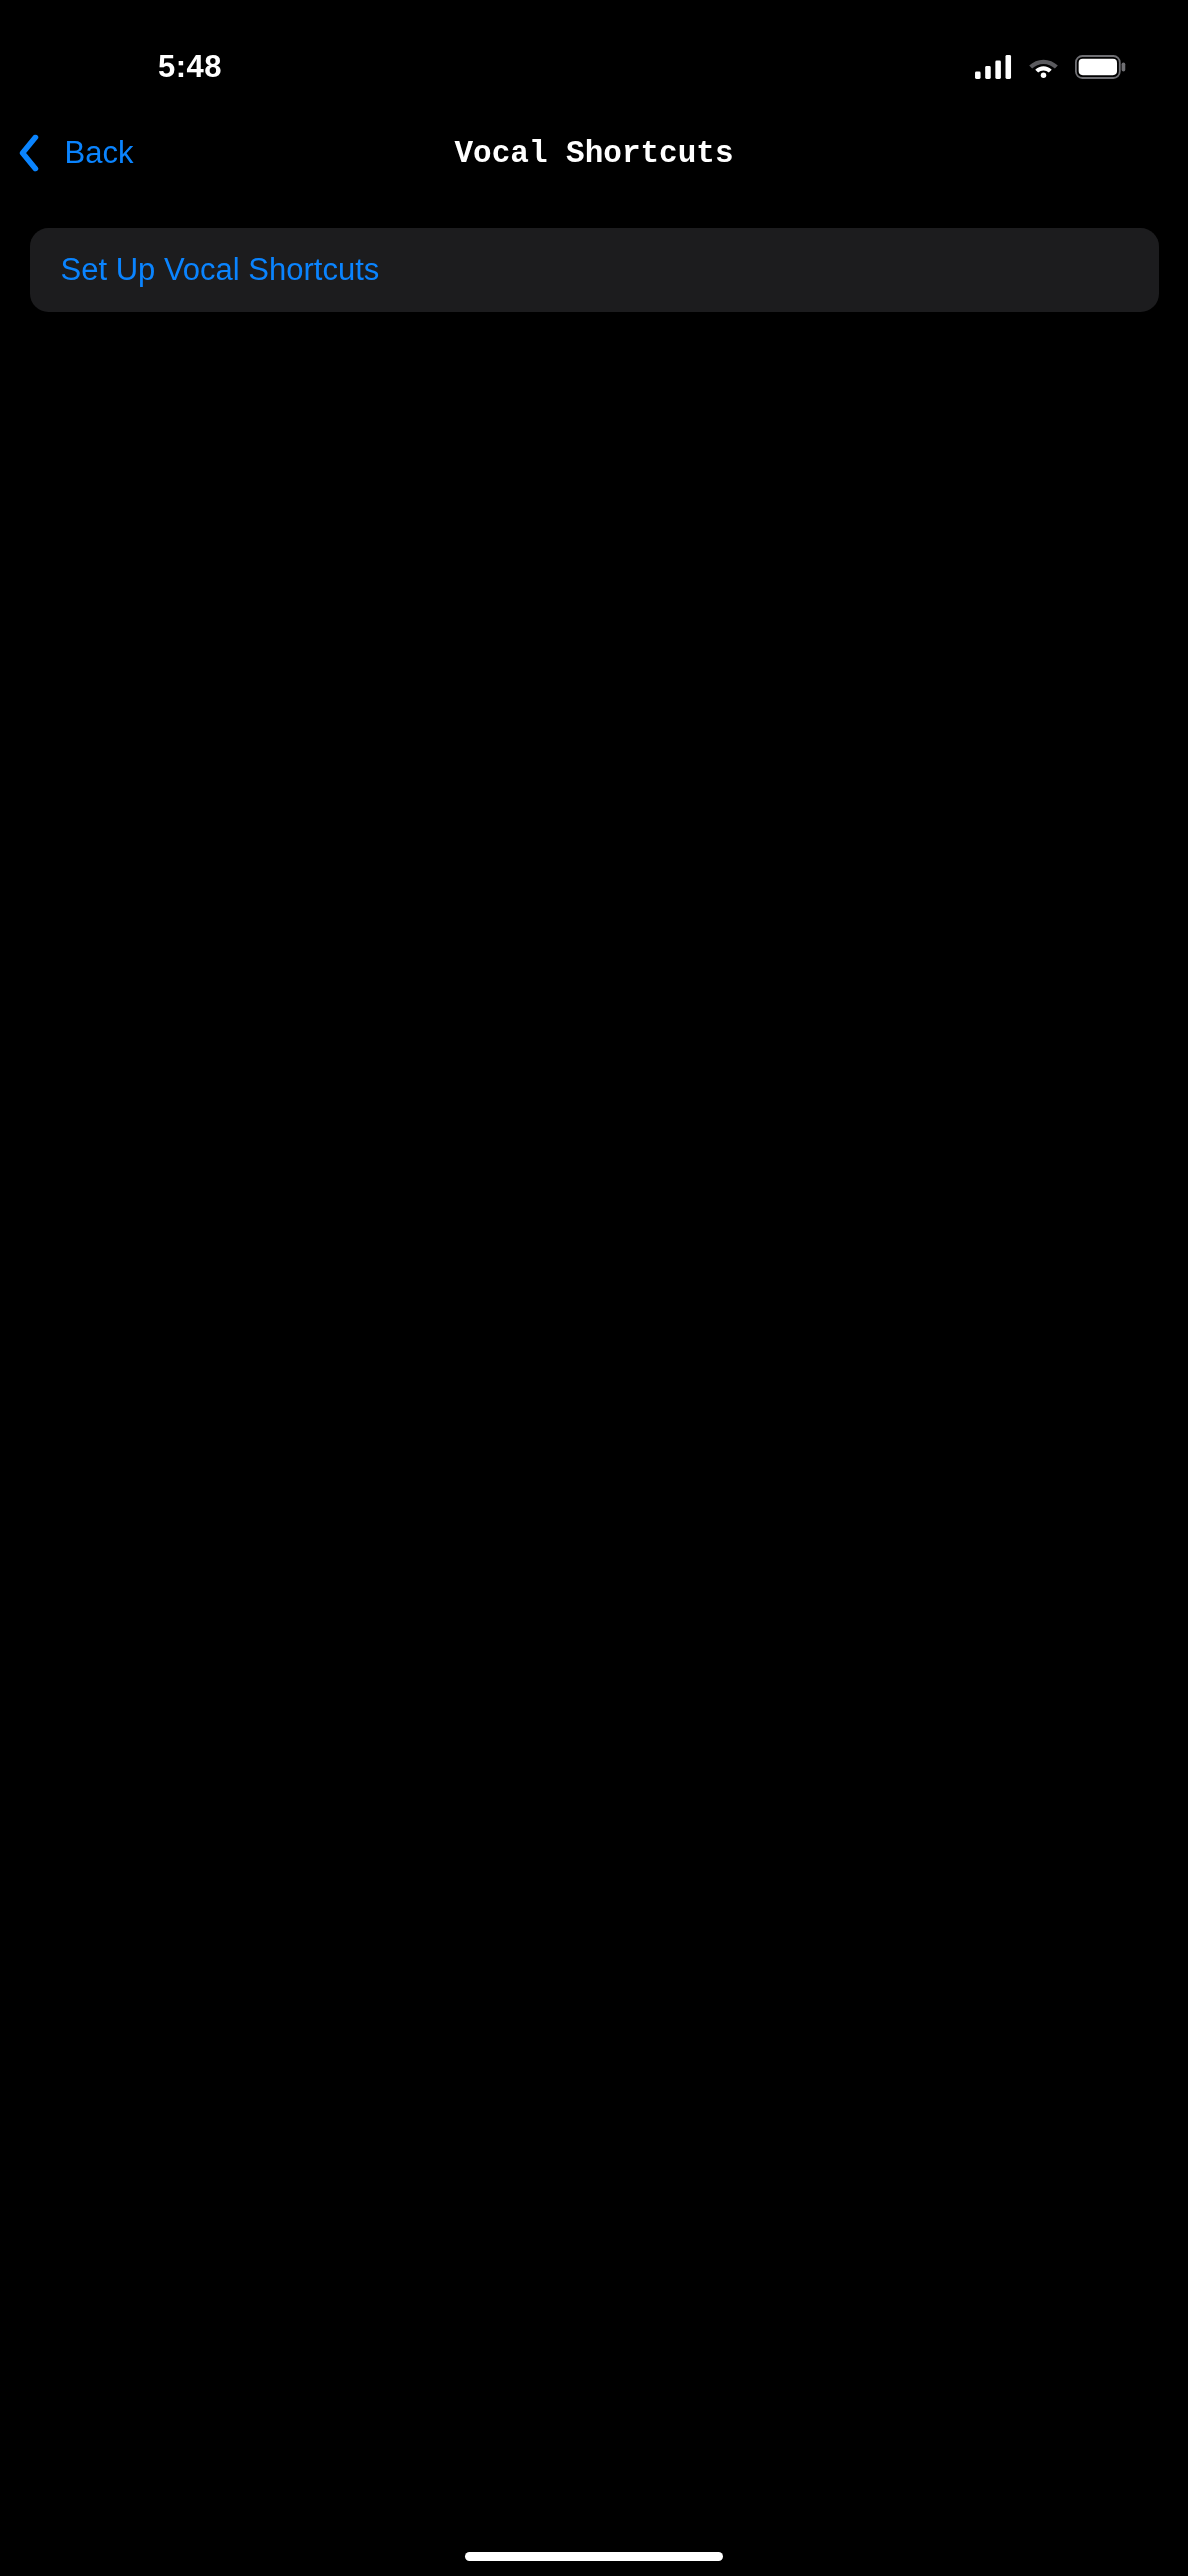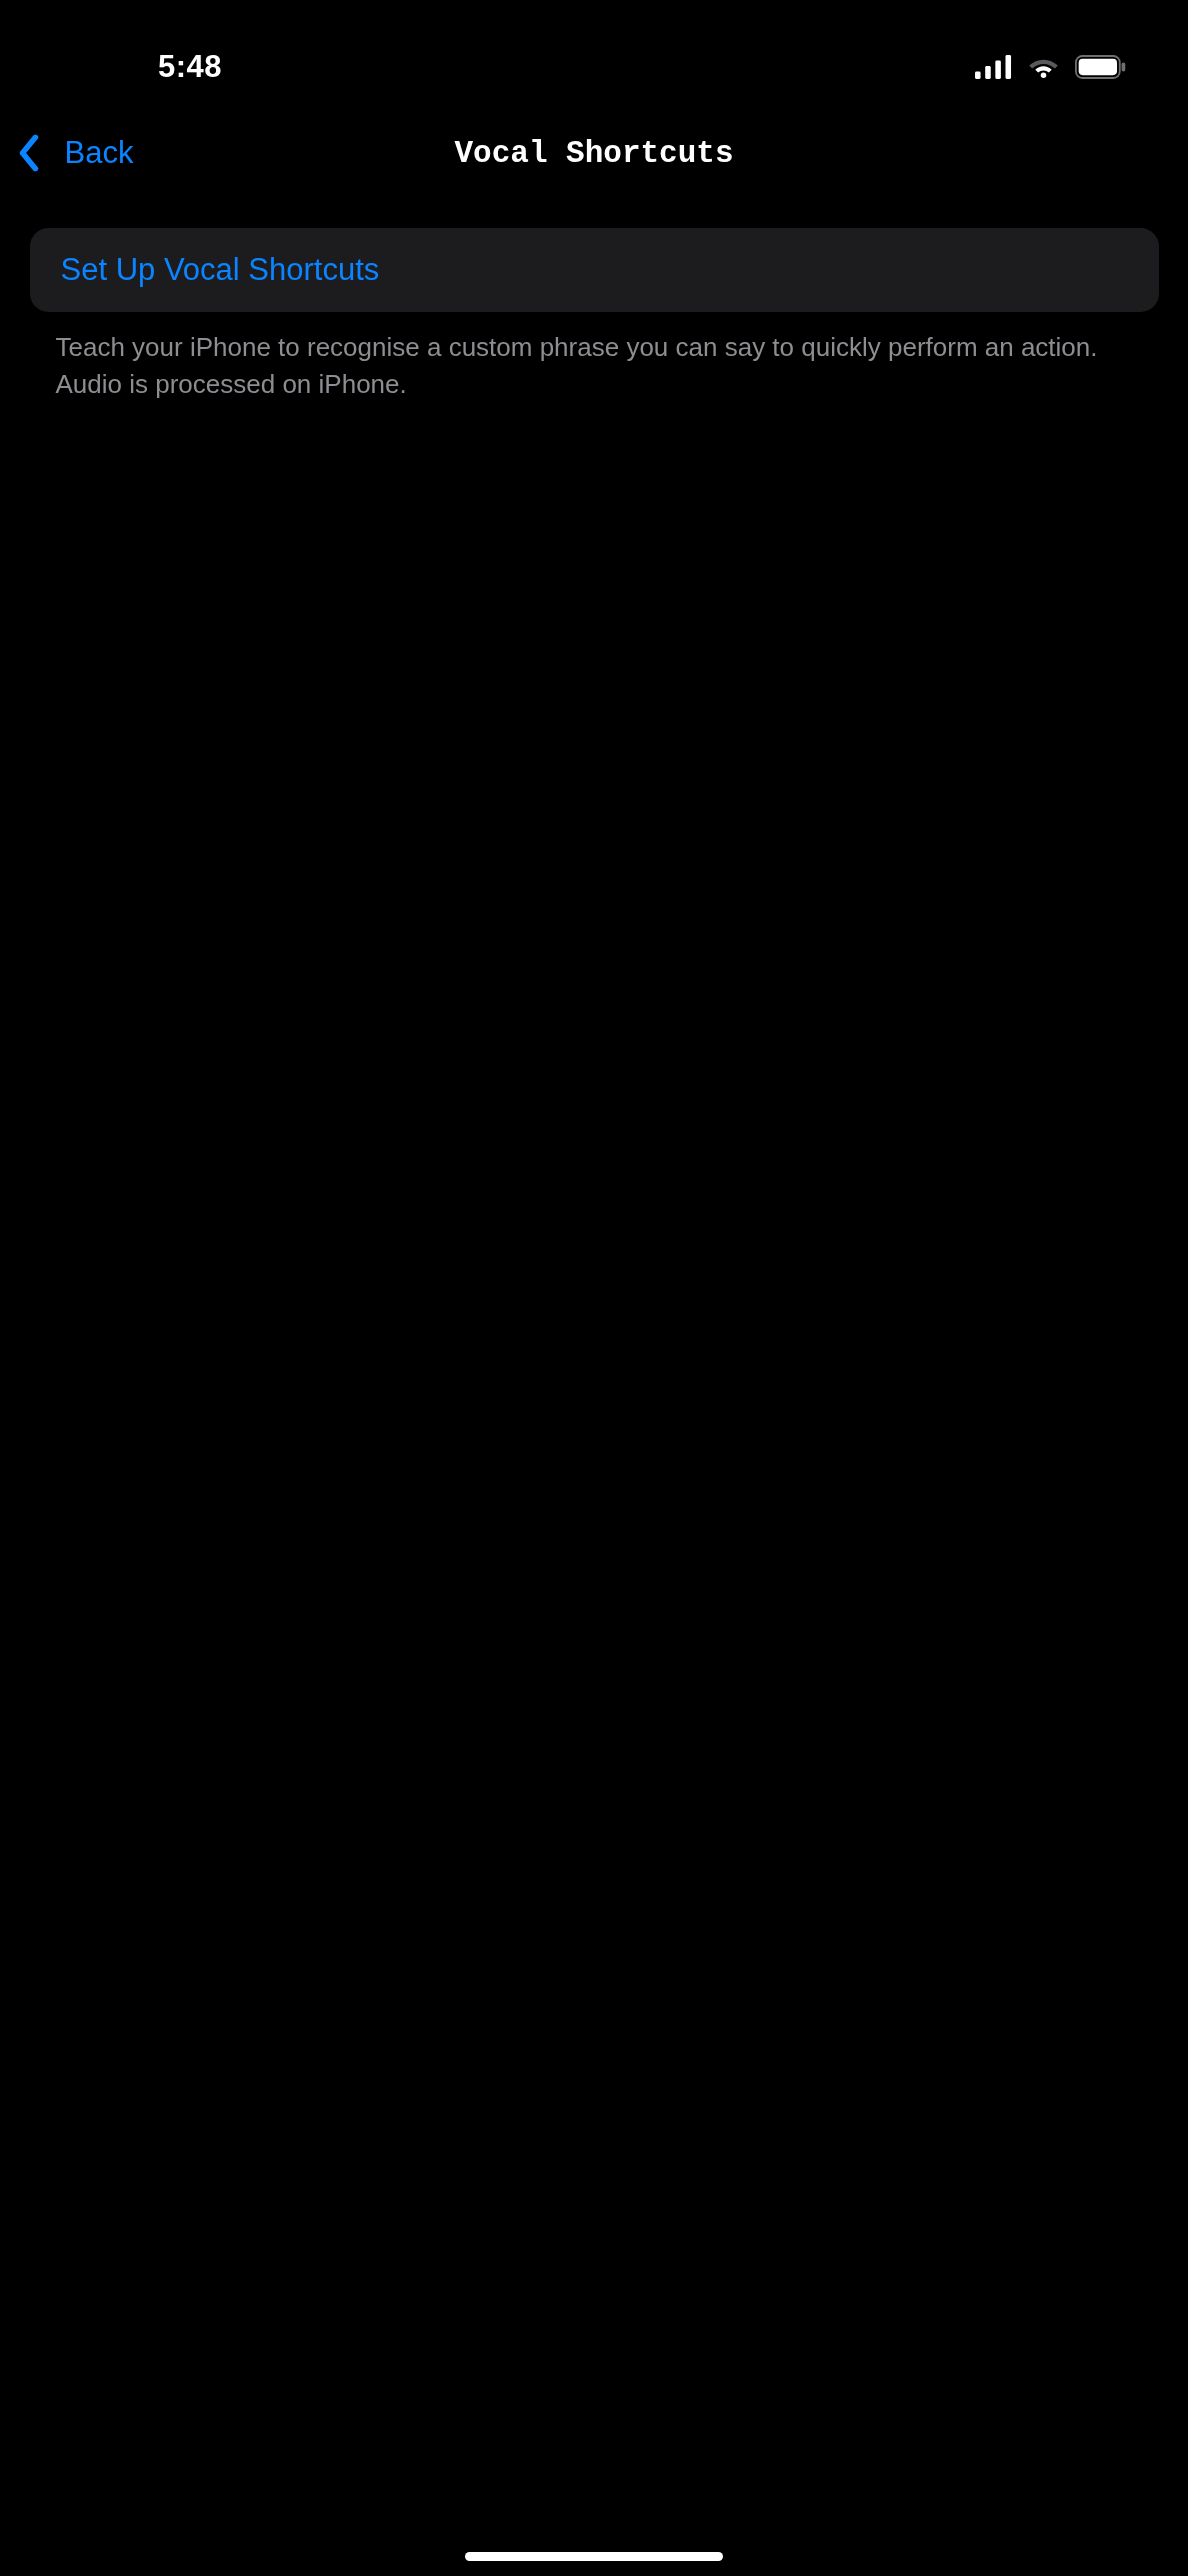--- a/index.html
+++ b/index.html
@@ -169,18 +169,17 @@
     <span class="back-label">Back</span>
   </div>
   <div class="nav-title">Vocal Shortcuts</div>
 </div>
 
 <div class="content">
   <div class="cell-group">
     <div class="cell">
       <span class="cell-title">Set Up Vocal Shortcuts</span>
     </div>
-    <div class="footer-text">Teach your iPhone to recognise a custom phrase you can say to quickly perform an action. Audio is processed on iPhone.</div>
   </div>
 </div>
 
 <div class="home-indicator"></div>
 
 
 </body></html>

